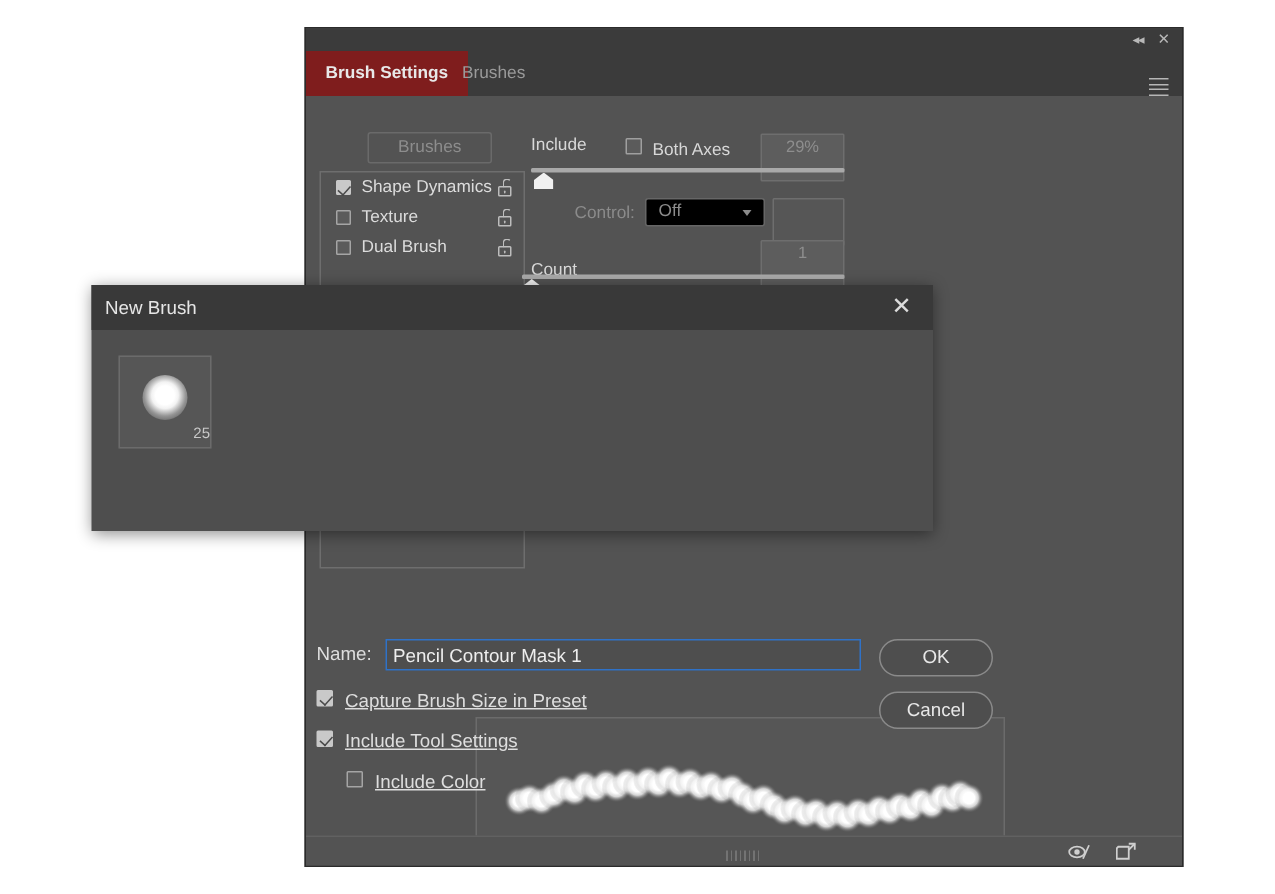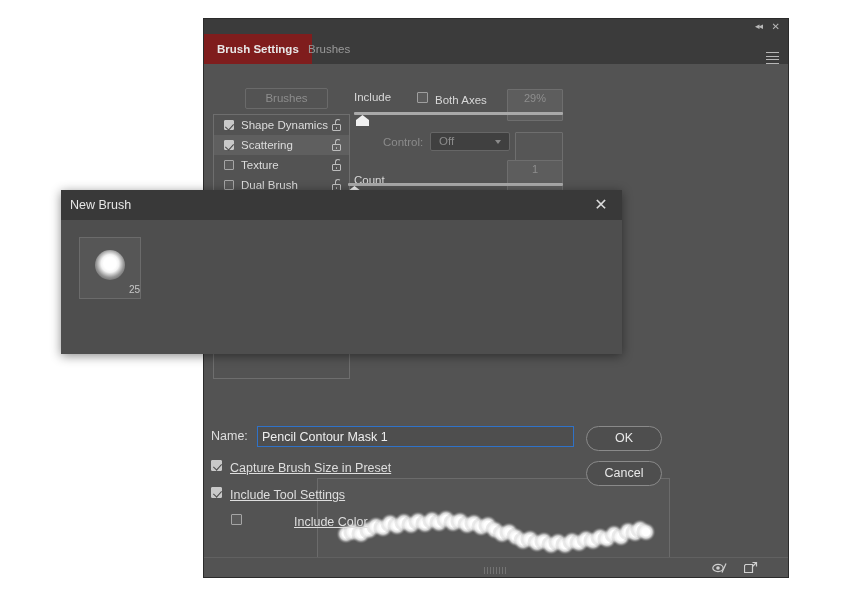--- a/index.html
+++ b/index.html
@@ -190,21 +190,21 @@
   }
   .checkrow .ctext {
     margin-left: 18px;
     color: #d8d8d8; font-size: 11.5px;
     line-height: 14px;
     display: inline-block;
   }
   .selectbox {
     position: absolute;
     height: 19px;
-    background: #404040;
+    background: #000000;
     border: 1px solid #666;
     border-radius: 2px;
     color: #8b8b8b;
     font-size: 11.5px;
     line-height: 17px;
     padding-left: 8px;
     cursor: pointer; user-select: none;
   }
   .selectbox .arr {
     position: absolute; right: 7px; top: 7px;
@@ -391,28 +391,20 @@
 
         <div class="optrow">
           <span class="cb on"></span>
           <span class="olabel">Shape Dynamics</span>
           <span class="lockicon">
               <i class="shackle"></i>
               <i class="bodyb"></i>
             </span>
         </div>
 
-        <div class="optrow sel">
-          <span class="cb on"></span>
-          <span class="olabel">Scattering</span>
-          <span class="lockicon">
-              <i class="shackle"></i>
-              <i class="bodyb"></i>
-            </span>
-        </div>
 
         <div class="optrow">
           <span class="cb"></span>
           <span class="olabel">Texture</span>
           <span class="lockicon">
               <i class="shackle"></i>
               <i class="bodyb"></i>
             </span>
         </div>
 
@@ -564,21 +556,21 @@
     <div class="dlg-check" style="left:150px; top:268px;">
       <span class="dbox on"></span>
       <span class="dtext">Capture Brush Size in Preset</span>
     </div>
 
     <div class="dlg-check" style="left:150px; top:295px;">
       <span class="dbox on"></span>
       <span class="dtext">Include Tool Settings</span>
     </div>
 
-    <div class="dlg-check" style="left:170px; top:322px;padding-left:44px;">
+    <div class="dlg-check" style="left:170px; top:322px;">
       <span class="dbox"></span>
       <span class="dtext">Include Color</span>
     </div>
 
     <div class="dlg-btn ok">
       <span>OK</span>
     </div>
     <div class="dlg-btn cancel">
       <span>Cancel</span>
     </div>

